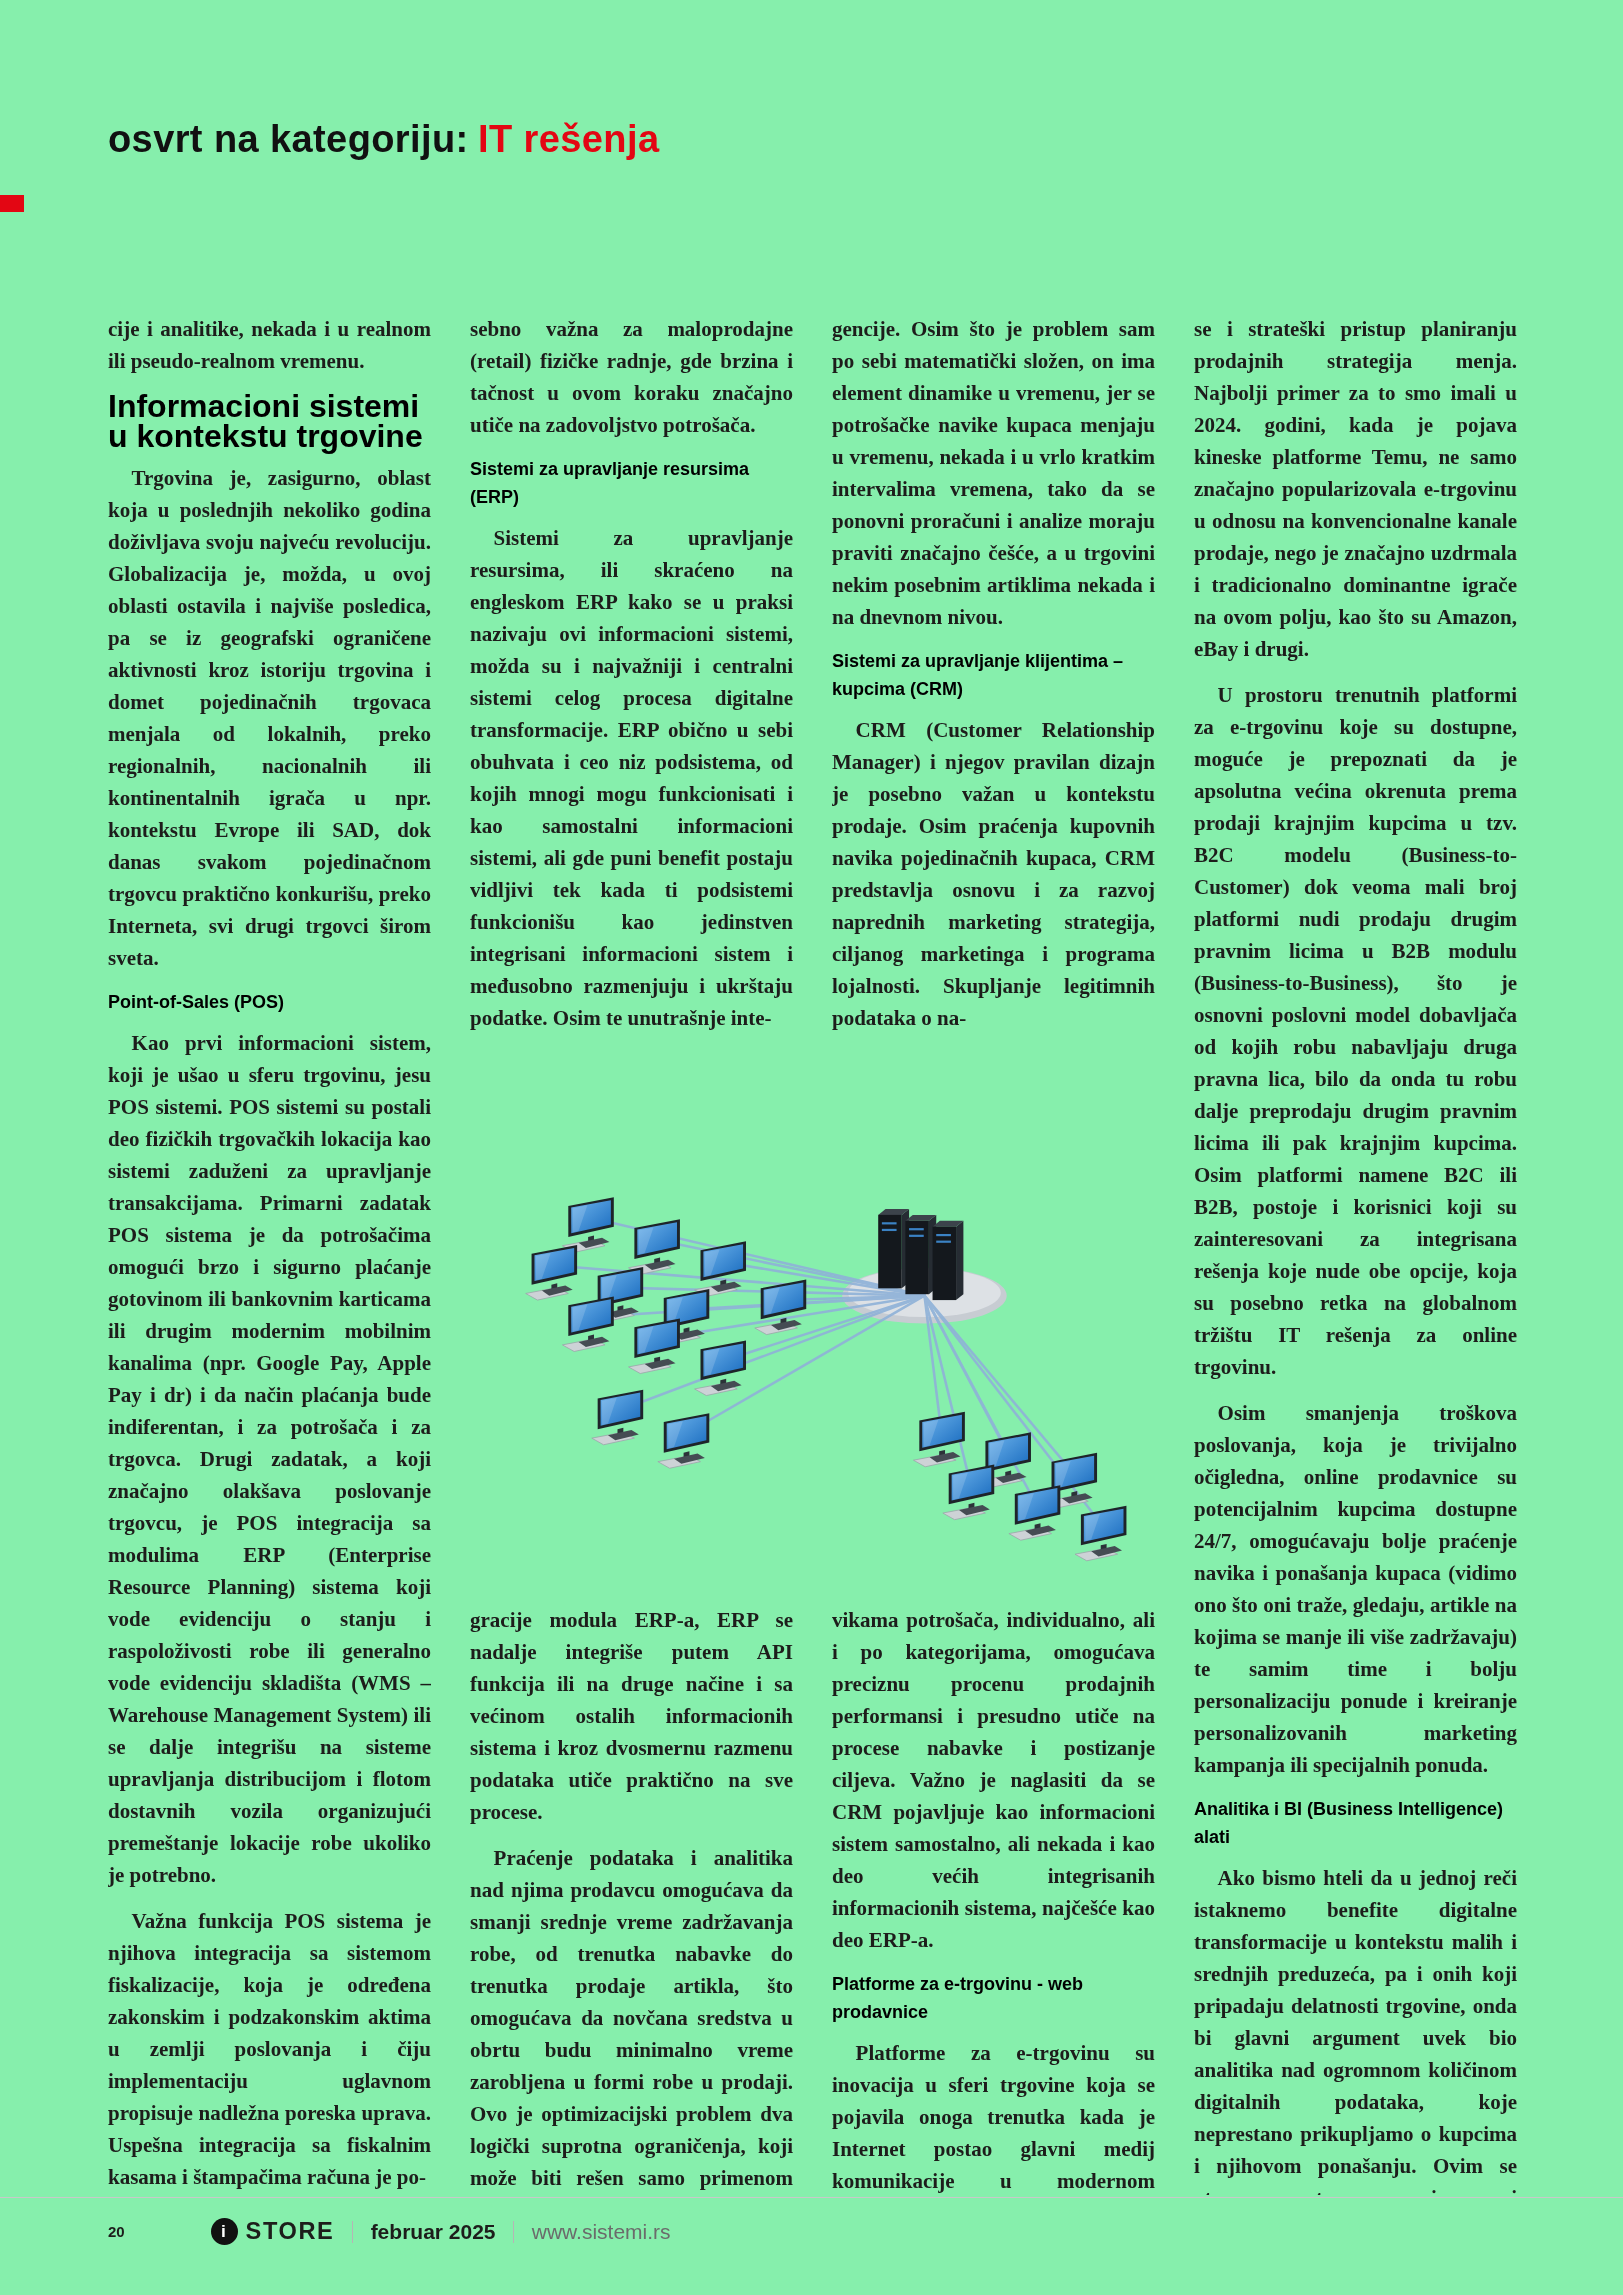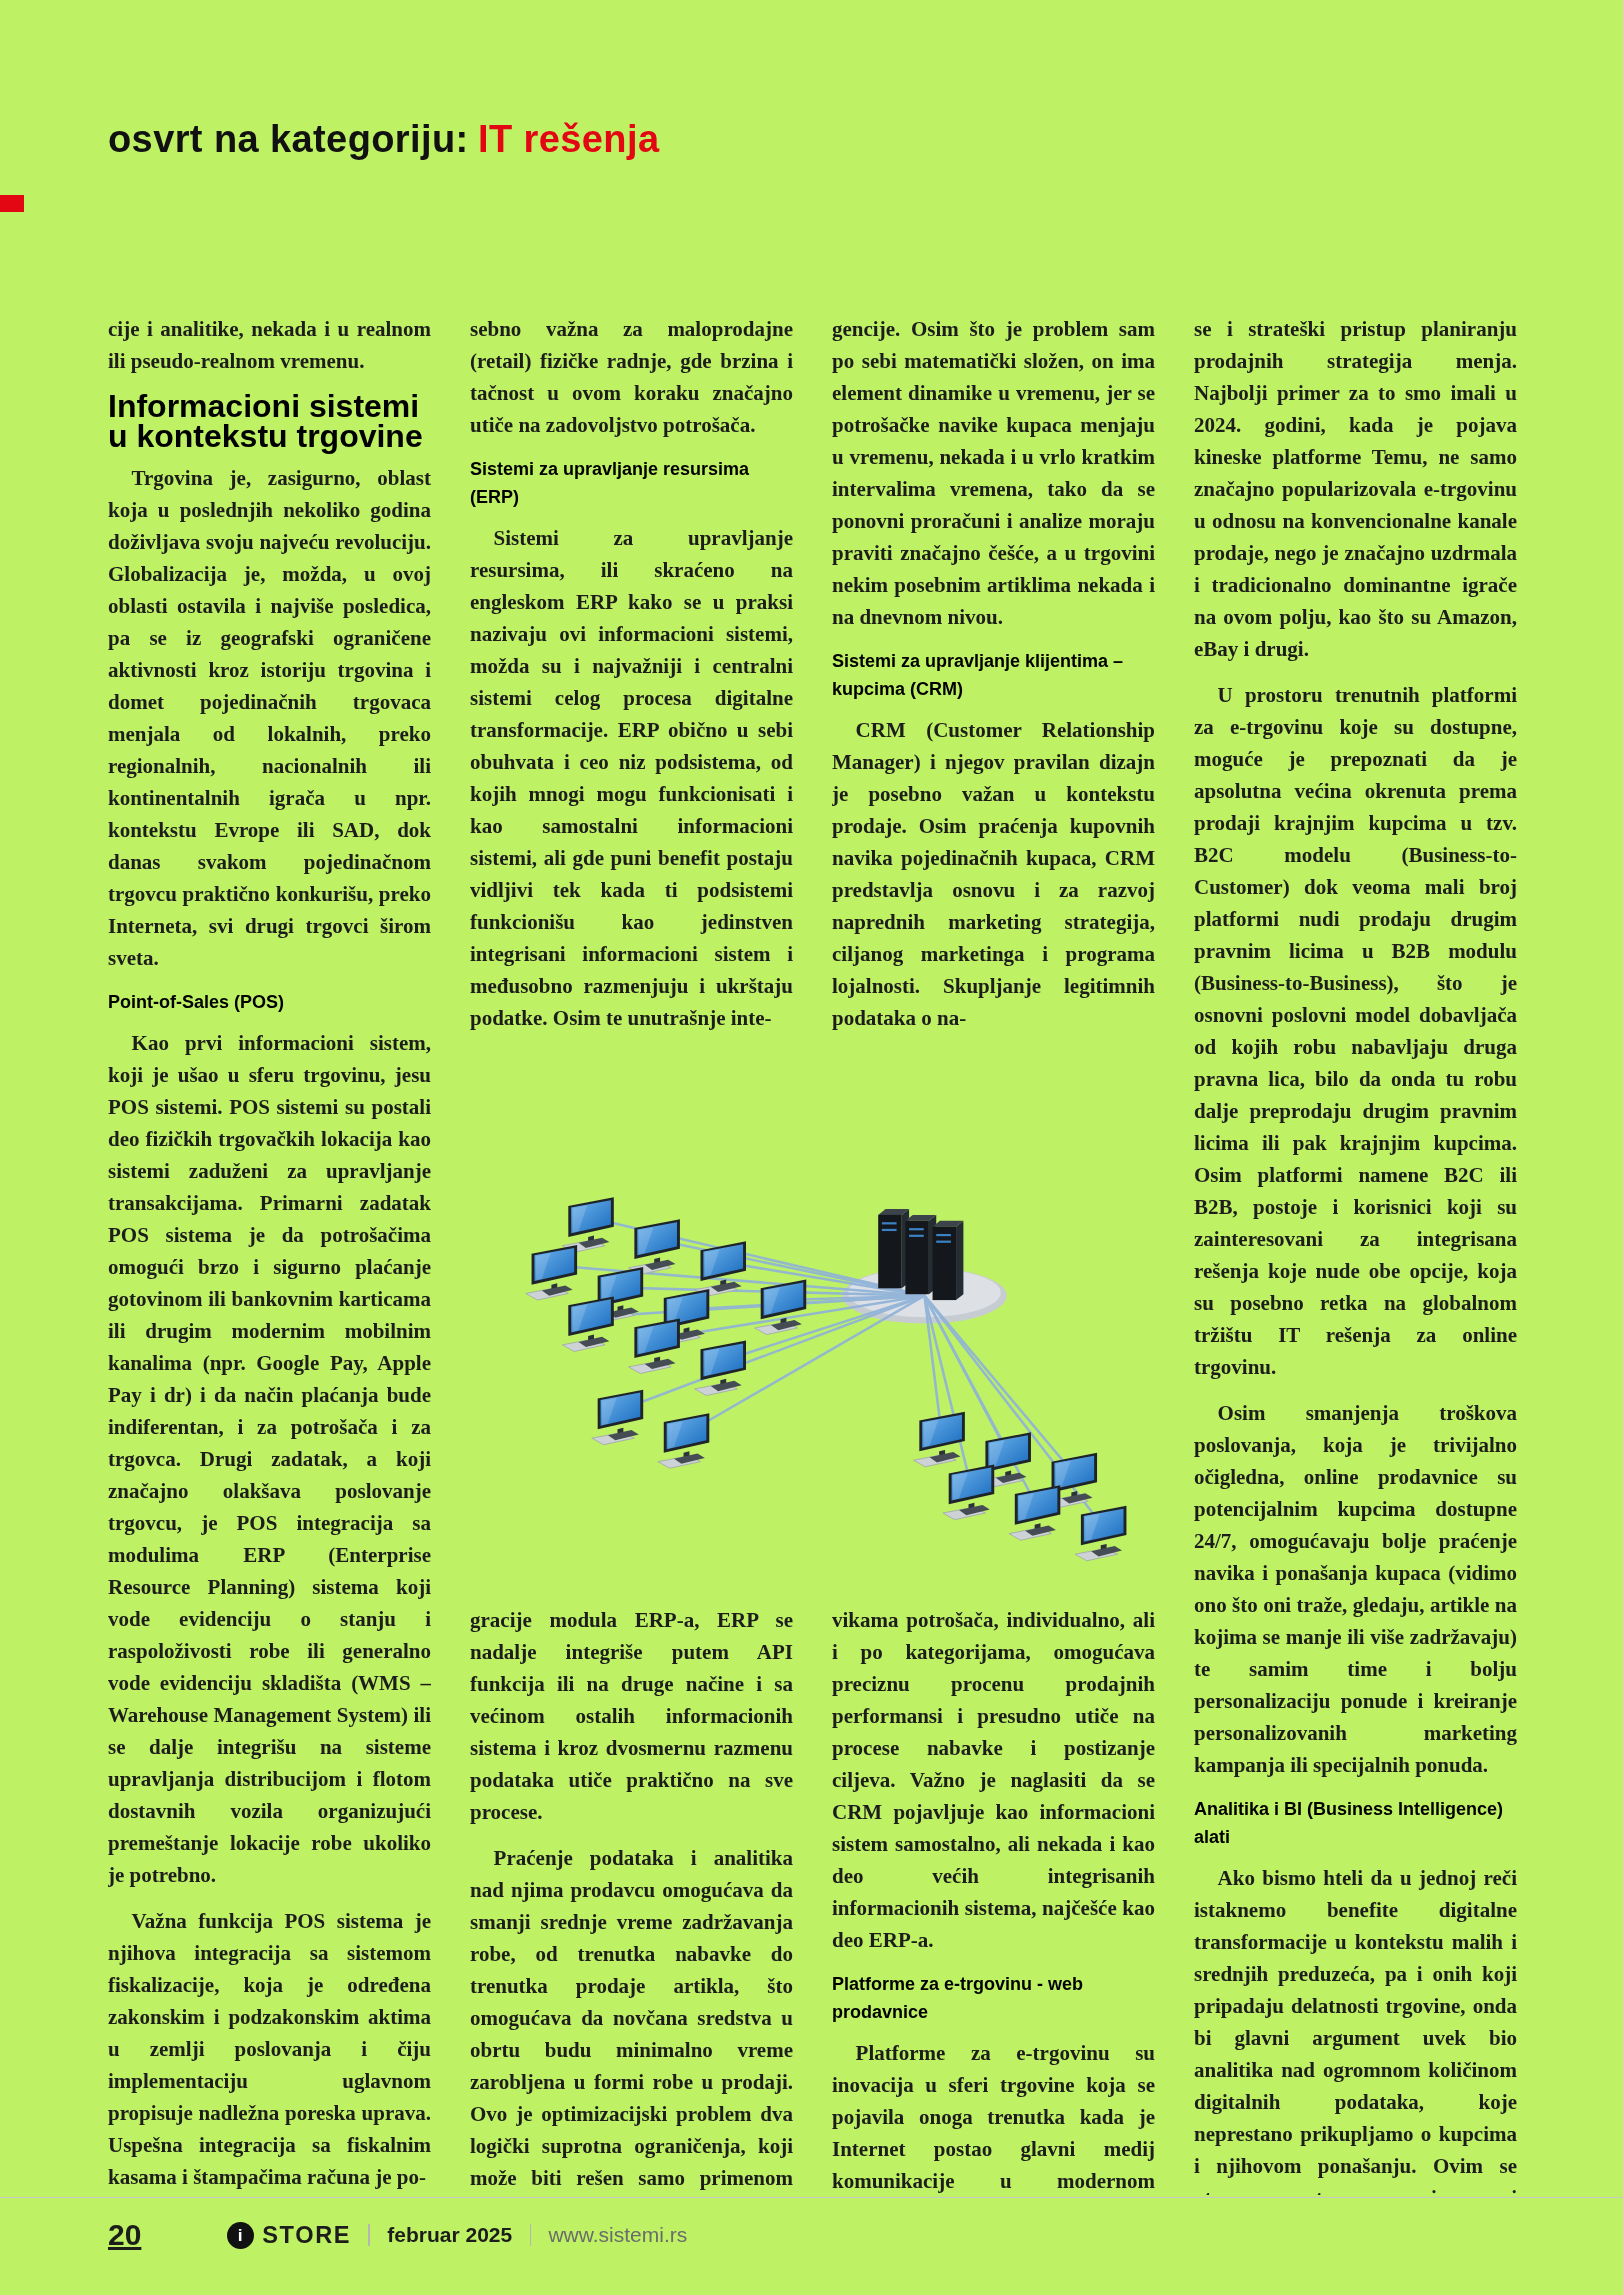--- a/index.html
+++ b/index.html
@@ -1,16 +1,16 @@
 <!DOCTYPE html>
 <html lang="sr" style="font-size:12.6px"><head>
 <meta charset="utf-8">
 <style>
   html,body{margin:0;padding:0;background:#ffffff;}
-  .page{position:relative;width:1623px;height:2295px;background:#bef264;overflow:hidden;
+  .page{position:relative;width:1623px;height:2295px;background:#86efac;overflow:hidden;
         font-family:"Liberation Serif", serif;color:#1d1d1b;}
   .red-tab{position:absolute;left:0;top:195px;width:23.6px;height:17.3px;background:#e30613;}
   .header{position:absolute;left:108px;top:118px;font-family:"Liberation Sans", sans-serif;
           font-weight:bold;font-size:38px;letter-spacing:0.4px;color:#111111;}
   .header .accent{color:#e30613;margin-left:9.4px;}
   .col{position:absolute;width:323px;overflow:hidden;}
   .col-1{left:108px;top:313px;height:1882px;}
   .col-2-top{left:470px;top:313px;height:823px;}
   .col-2-bottom{left:470px;top:1604px;height:591px;}
   .col-3-top{left:832px;top:313px;height:823px;}
@@ -20,21 +20,21 @@
   p.body.no-indent{text-indent:0;}
   h2.sect{font-family:"Liberation Sans", sans-serif;font-weight:bold;font-size:32px;line-height:30px;
           color:#000000;margin:7.9px 0 11px 0;}
   h3.sect{font-family:"Liberation Sans", sans-serif;font-weight:bold;font-size:18px;
           line-height:28px;color:#000000;margin:12.6px 0 11px 0;}
   .figure{position:absolute;left:471px;top:1140px;width:683px;height:455px;}
   .figure svg{width:100%;height:100%;display:block;}
   .footer-rule{position:absolute;left:0;top:2197px;width:1623px;height:0.8px;background:#c8c8c8;}
   .footer{position:absolute;left:108px;top:2218px;width:1408px;display:flex;align-items:center;
           font-family:"Liberation Sans", sans-serif;font-size:21px;color:#1d1d1b;}
-  .footer .pageno{font-weight:bold;font-size:30px;margin-right:86px;text-decoration:underline;}
+  .footer .pageno{font-weight:bold;font-size:15px;margin-right:86px;}
   .footer .brand{display:flex;align-items:center;font-weight:bold;letter-spacing:1.6px;font-size:23.6px;}
   .logo-circle{display:inline-flex;align-items:center;justify-content:center;width:27px;height:27px;
                border-radius:50%;background:#111111;color:#ffffff;font-size:17.3px;font-weight:bold;
                margin-right:7.9px;font-family:"Liberation Sans", sans-serif;}
   .footer .sep{width:1.6px;height:22px;background:#b5b5b5;margin:0 17.3px;}
   .footer .issue{font-weight:bold;}
   .footer .site{color:#6b6b6b;}
 </style>
 </head>
 <body>

